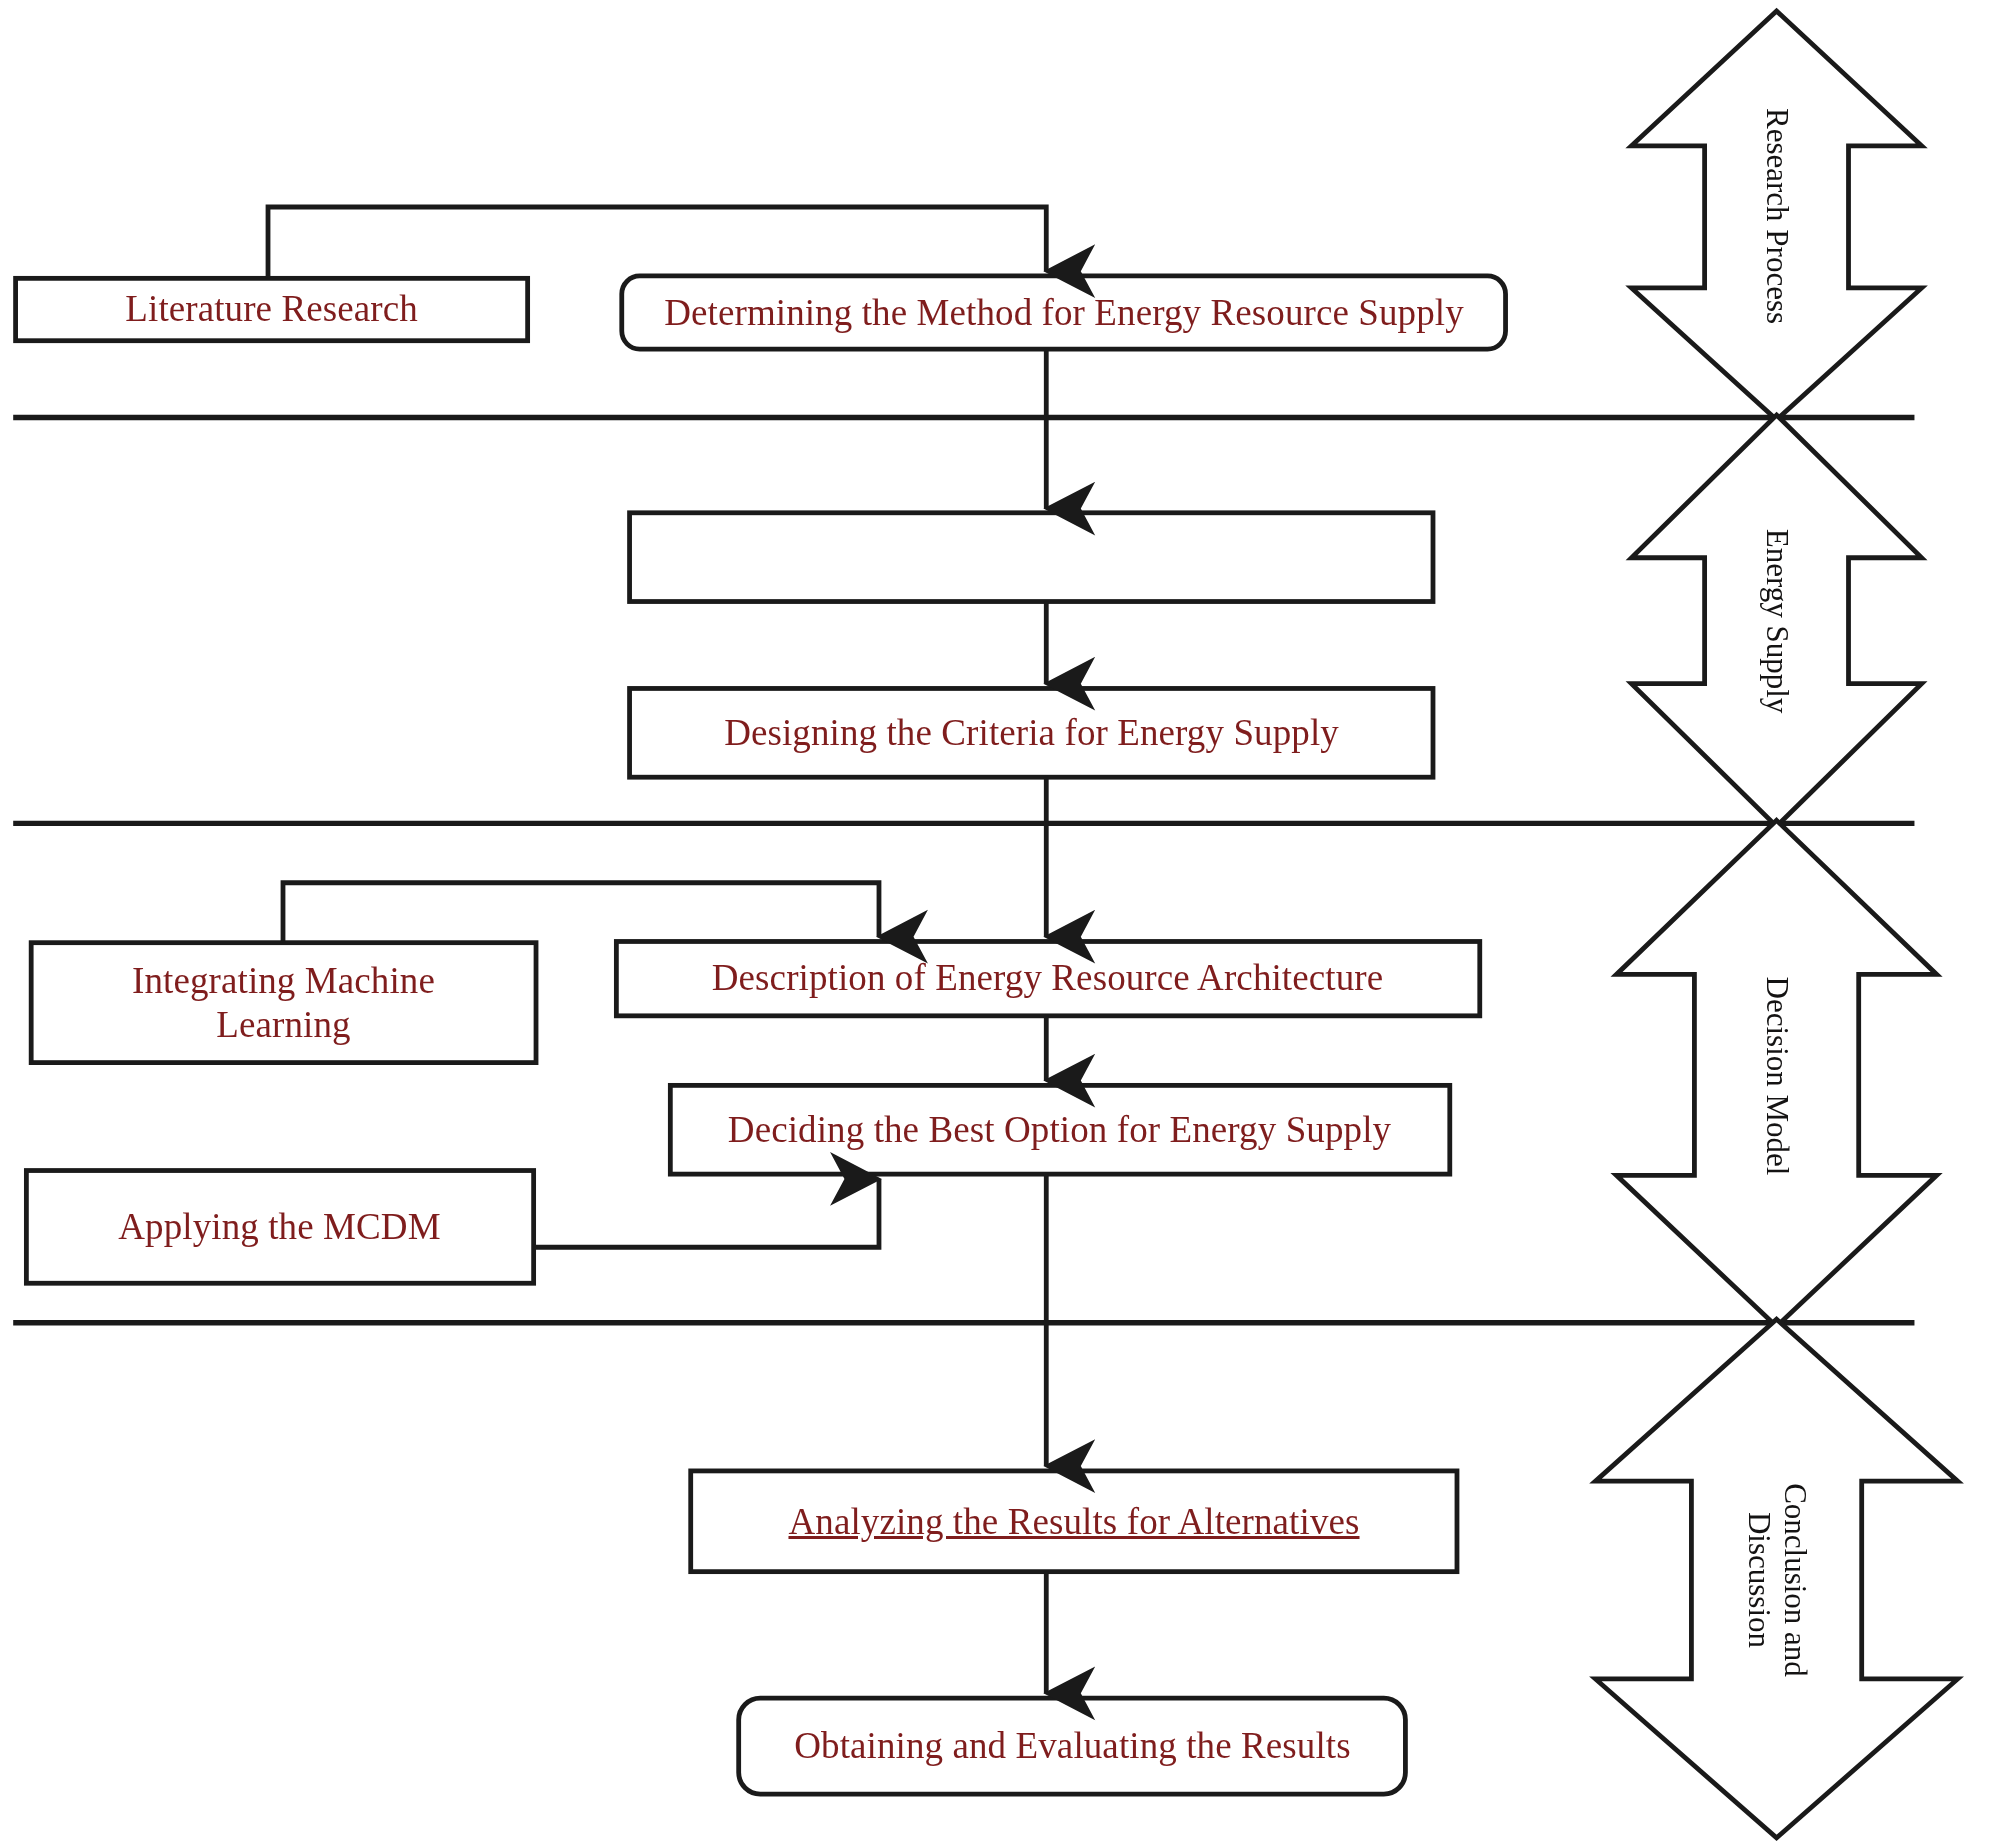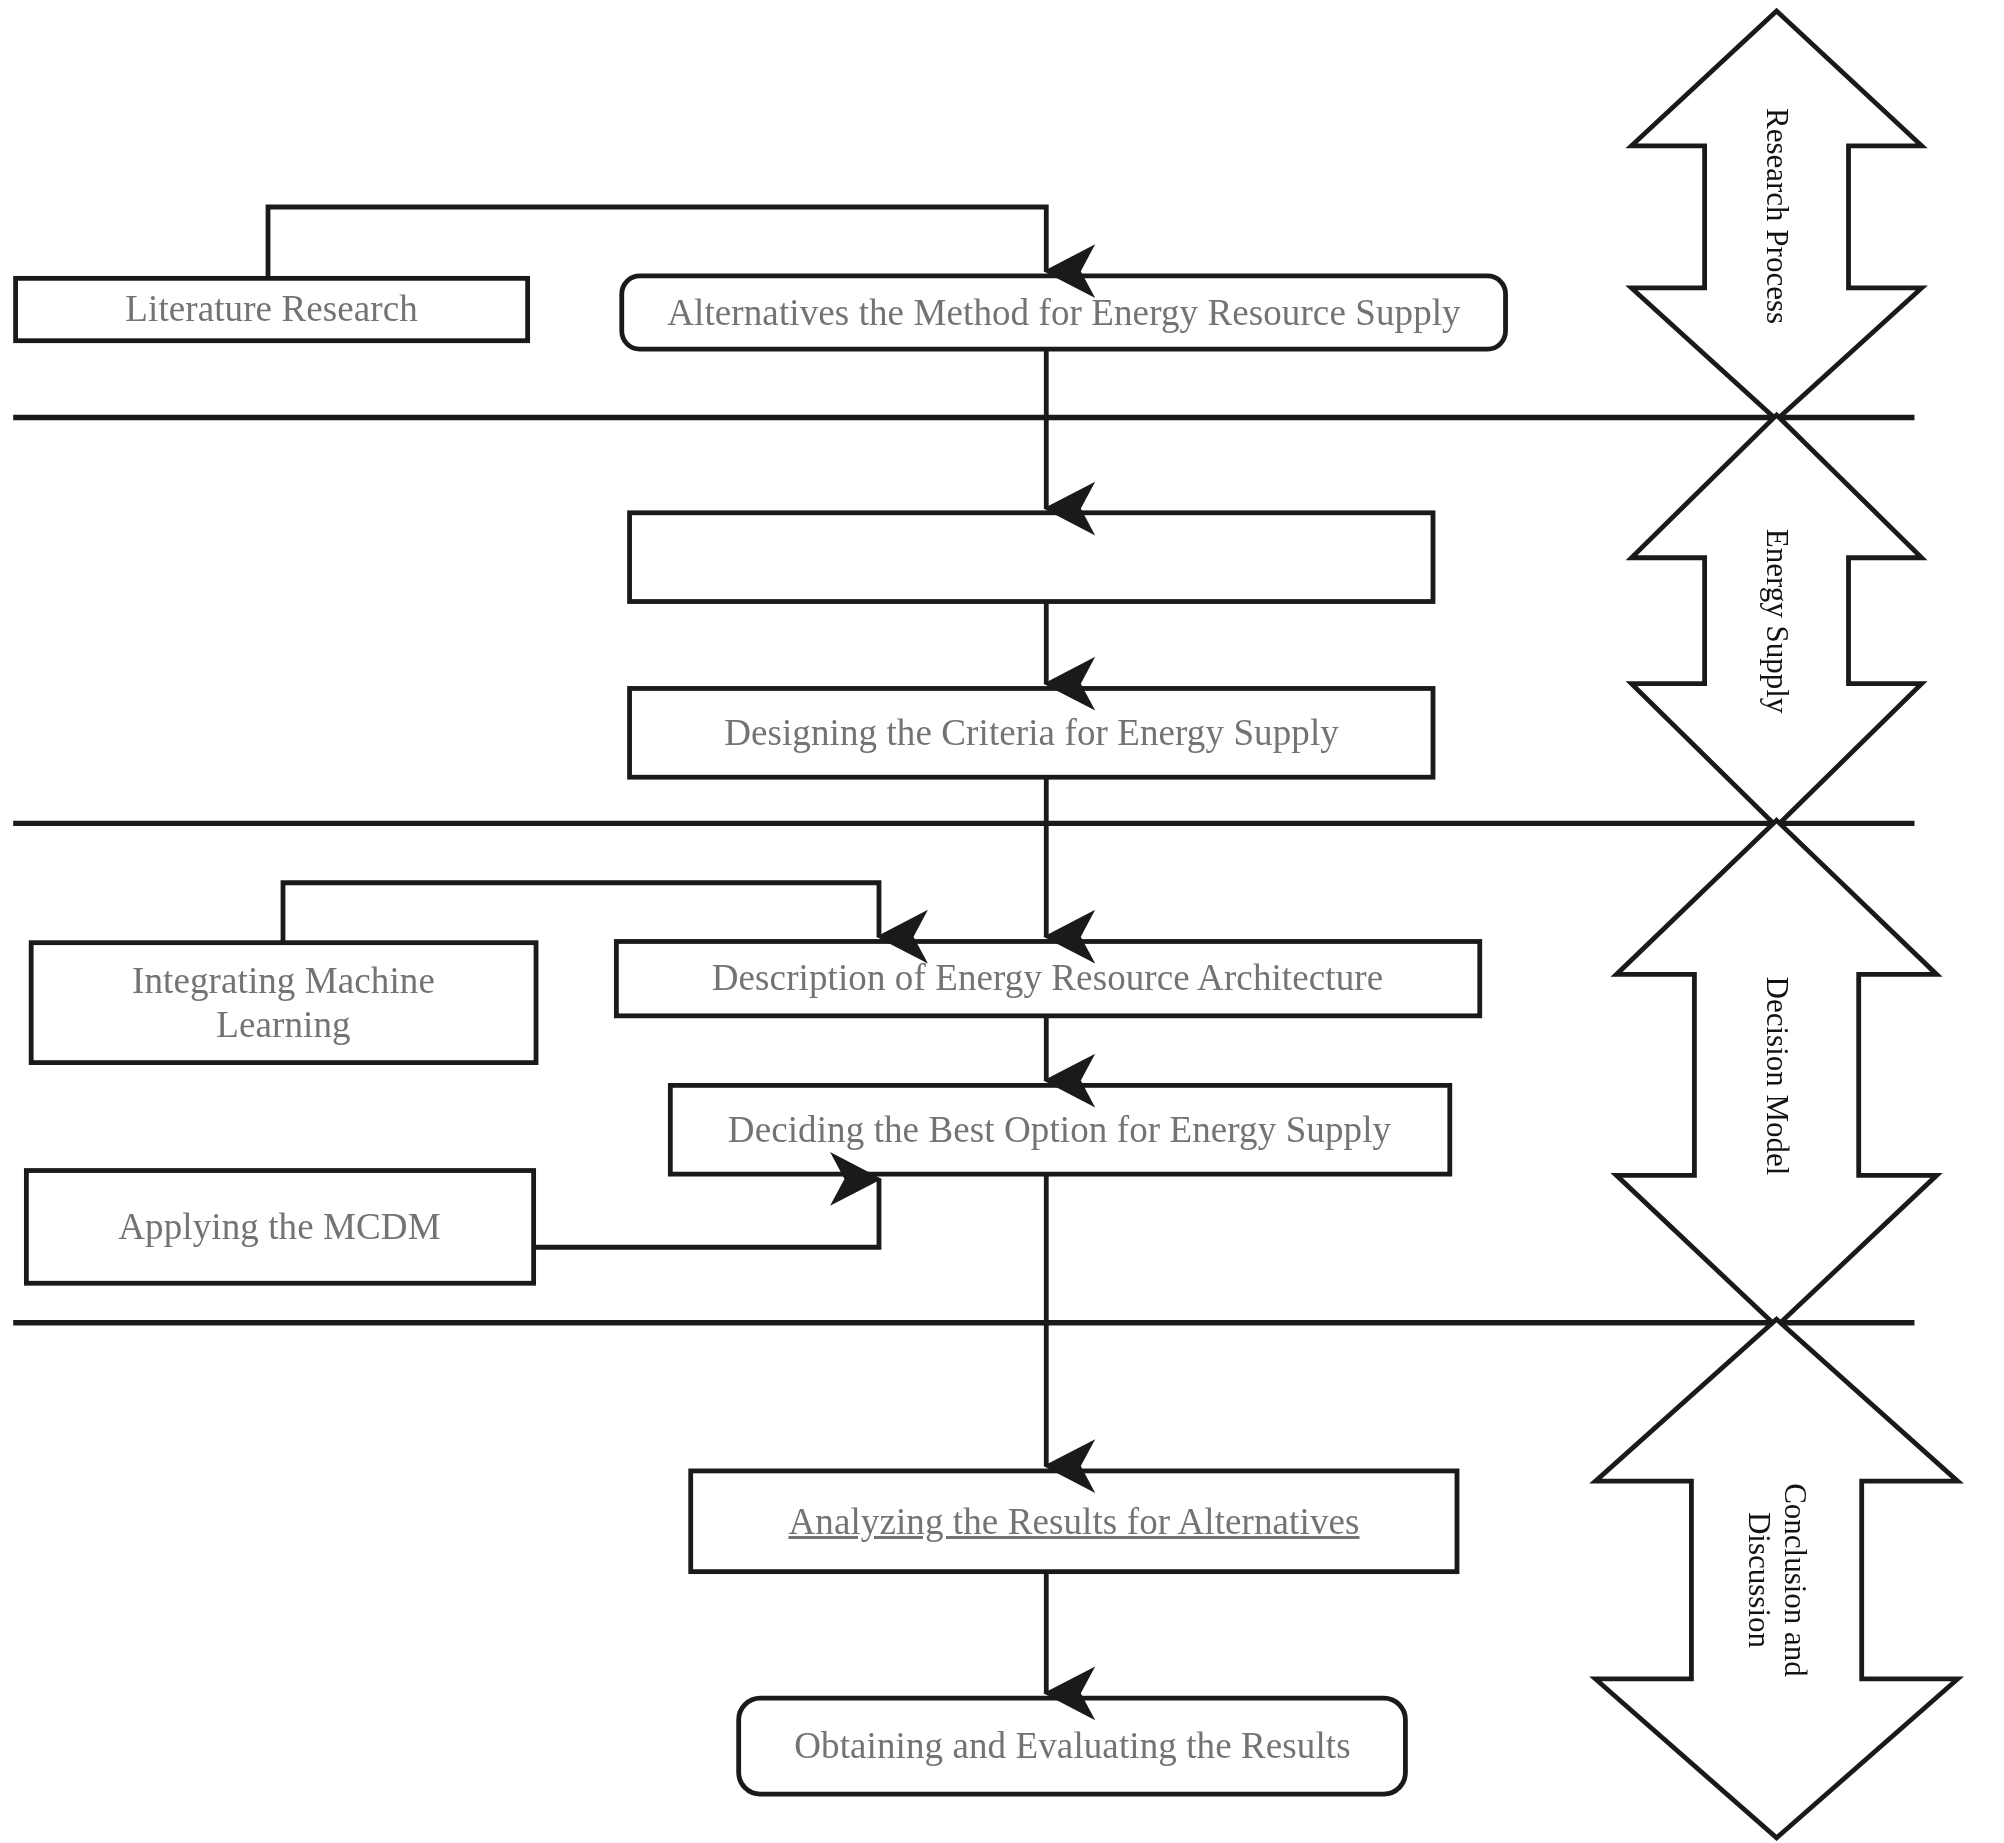--- a/index.html
+++ b/index.html
@@ -21,21 +21,21 @@
     top: 0;
     width: 2005px;
     height: 1844px;
   }
   .node-label {
     position: absolute;
     display: flex;
     align-items: center;
     justify-content: center;
     text-align: center;
-    color: #737373;
+    color: #7f1d1d;
     font-size: 37px;
     line-height: 1.18;
     letter-spacing: 0.1px;
     font-family: "Liberation Serif", "DejaVu Serif", serif;
     pointer-events: none;
     white-space: pre-line;
   }
   .band-label {
     position: absolute;
     display: flex;
@@ -100,21 +100,21 @@
       <path d="M472,1572 L472,1472 L1466,1472 L1466,1562" marker-end="url(#arrow-down)"></path>
       <path d="M1745,1694 L1745,1802" marker-end="url(#arrow-down)"></path>
       <path d="M890,2080 L1466,2080 L1466,1966" marker-end="url(#arrow-up)"></path>
       <path d="M1745,1958 L1745,2445" marker-end="url(#arrow-down)"></path>
       <path d="M1745,2621 L1745,2824" marker-end="url(#arrow-down)"></path>
     </g>
   </svg>
 
   <div class="node-label" style="left:15.6px; top:278px; width:512px; height:62px;">Literature Research</div>
 
-  <div class="node-label" style="left:622px; top:276px; width:884px; height:73px;">Alternatives the Method for Energy Resource Supply</div>
+  <div class="node-label" style="left:622px; top:276px; width:884px; height:73px;">Determining the Method for Energy Resource Supply</div>
 
 
   <div class="node-label" style="left:630px; top:688px; width:803px; height:89px;">Designing the Criteria for Energy Supply</div>
 
   <div class="node-label" style="left:31px; top:943px; width:505px; height:120px;">Integrating Machine
 Learning</div>
 
   <div class="node-label" style="left:670px; top:1085px; width:779px; height:89px;">Deciding the Best Option for Energy Supply</div>
 
   <div class="node-label" style="left:616px; top:941px; width:863px; height:74px;">Description of Energy Resource Architecture</div>

